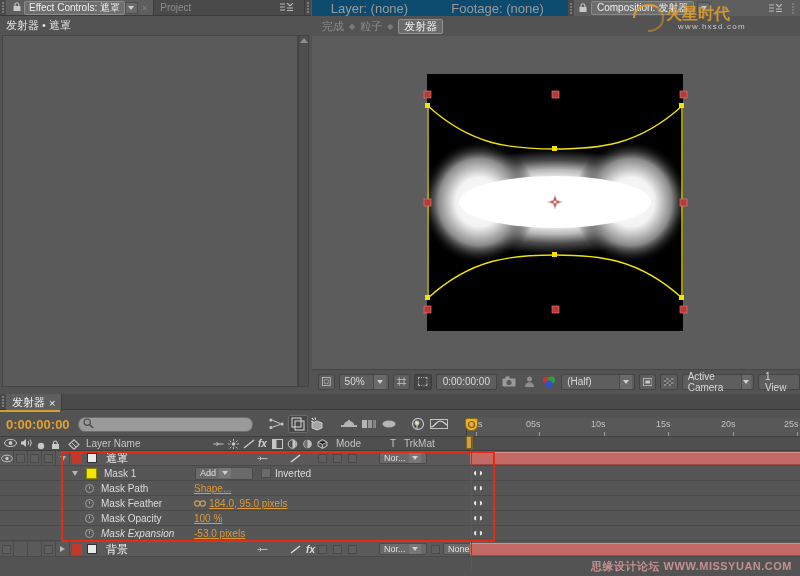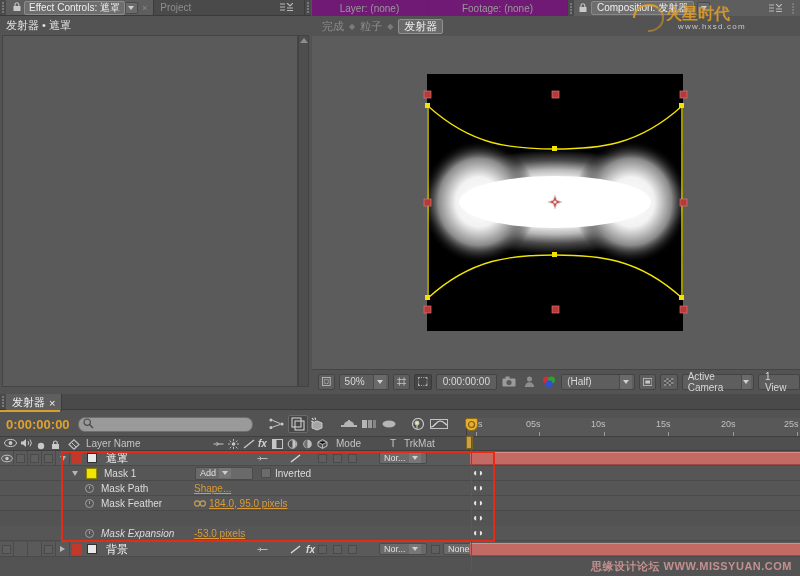--- a/index.html
+++ b/index.html
@@ -57,22 +57,22 @@
     width:0; height:0; border-left:4px solid transparent;
     border-right:4px solid transparent; border-bottom:5px solid #8e8e8e;
     margin:2px auto;
   }
 
   
   #view-panel { left:312px; top:0; width:488px; height:393px; }
   #view-tabs { position:absolute; left:0; top:0; width:488px; display:flex; }
   .vtab {
     display:flex; align-items:center; justify-content:center;
-    height:16px; font-size:10px; color:#9a9a9a;
-    background:#701a75; border-right:1px solid #3b3b3b;
+    height:16px; font-size:13px; color:#9a9a9a;
+    background:#0c4a6e; border-right:1px solid #3b3b3b;
   }
   #tab-layer { width:116px; }
   #tab-footage { width:140px; }
   #comp-tab-wrap {
     display:flex; align-items:center; gap:3px; padding:0 4px;
     background:#5e5e5e; height:16px; flex:1 1 auto;
   }
   .comp-tab-label {
     background:#6e6e6e; border:1px solid #888; border-radius:2px;
     padding:0 5px; font-size:10px; color:#efefef; line-height:12px;
@@ -759,20 +759,28 @@
           <span>
             <svg width="12" height="7" viewBox="0 0 12 7">
                 <circle cx="3.2" cy="3.5" r="2.6" fill="none" stroke="#c6a05a" stroke-width="1.1"></circle>
                 <circle cx="8.8" cy="3.5" r="2.6" fill="none" stroke="#c6a05a" stroke-width="1.1"></circle>
               </svg>
           </span>
           <span class="prop-val"><u>184.0, 95.0 pixels</u></span>
         </div>
       </div>
 
+      <div class="row prop" style="top:60px;">
+        <div style="width:82px;"></div>
+        <div style="width:14px;display:flex;align-items:center;justify-content:center;">
+            <div class="stopwatch"></div>
+          </div>
+        <div class="prop-name" style="width:98px;padding-left:5px;">Mask Opacity</div>
+        <div class="prop-val"><u>100 %</u></div>
+      </div>
 
       <div class="row prop" style="top:75px;">
         <div style="width:82px;"></div>
         <div style="width:14px;display:flex;align-items:center;justify-content:center;">
             <div class="stopwatch"></div>
           </div>
         <div class="prop-name" style="width:98px;padding-left:5px;font-style:italic;">Mask Expansion</div>
         <div class="prop-val"><u>-53.0 pixels</u></div>
       </div>
 

